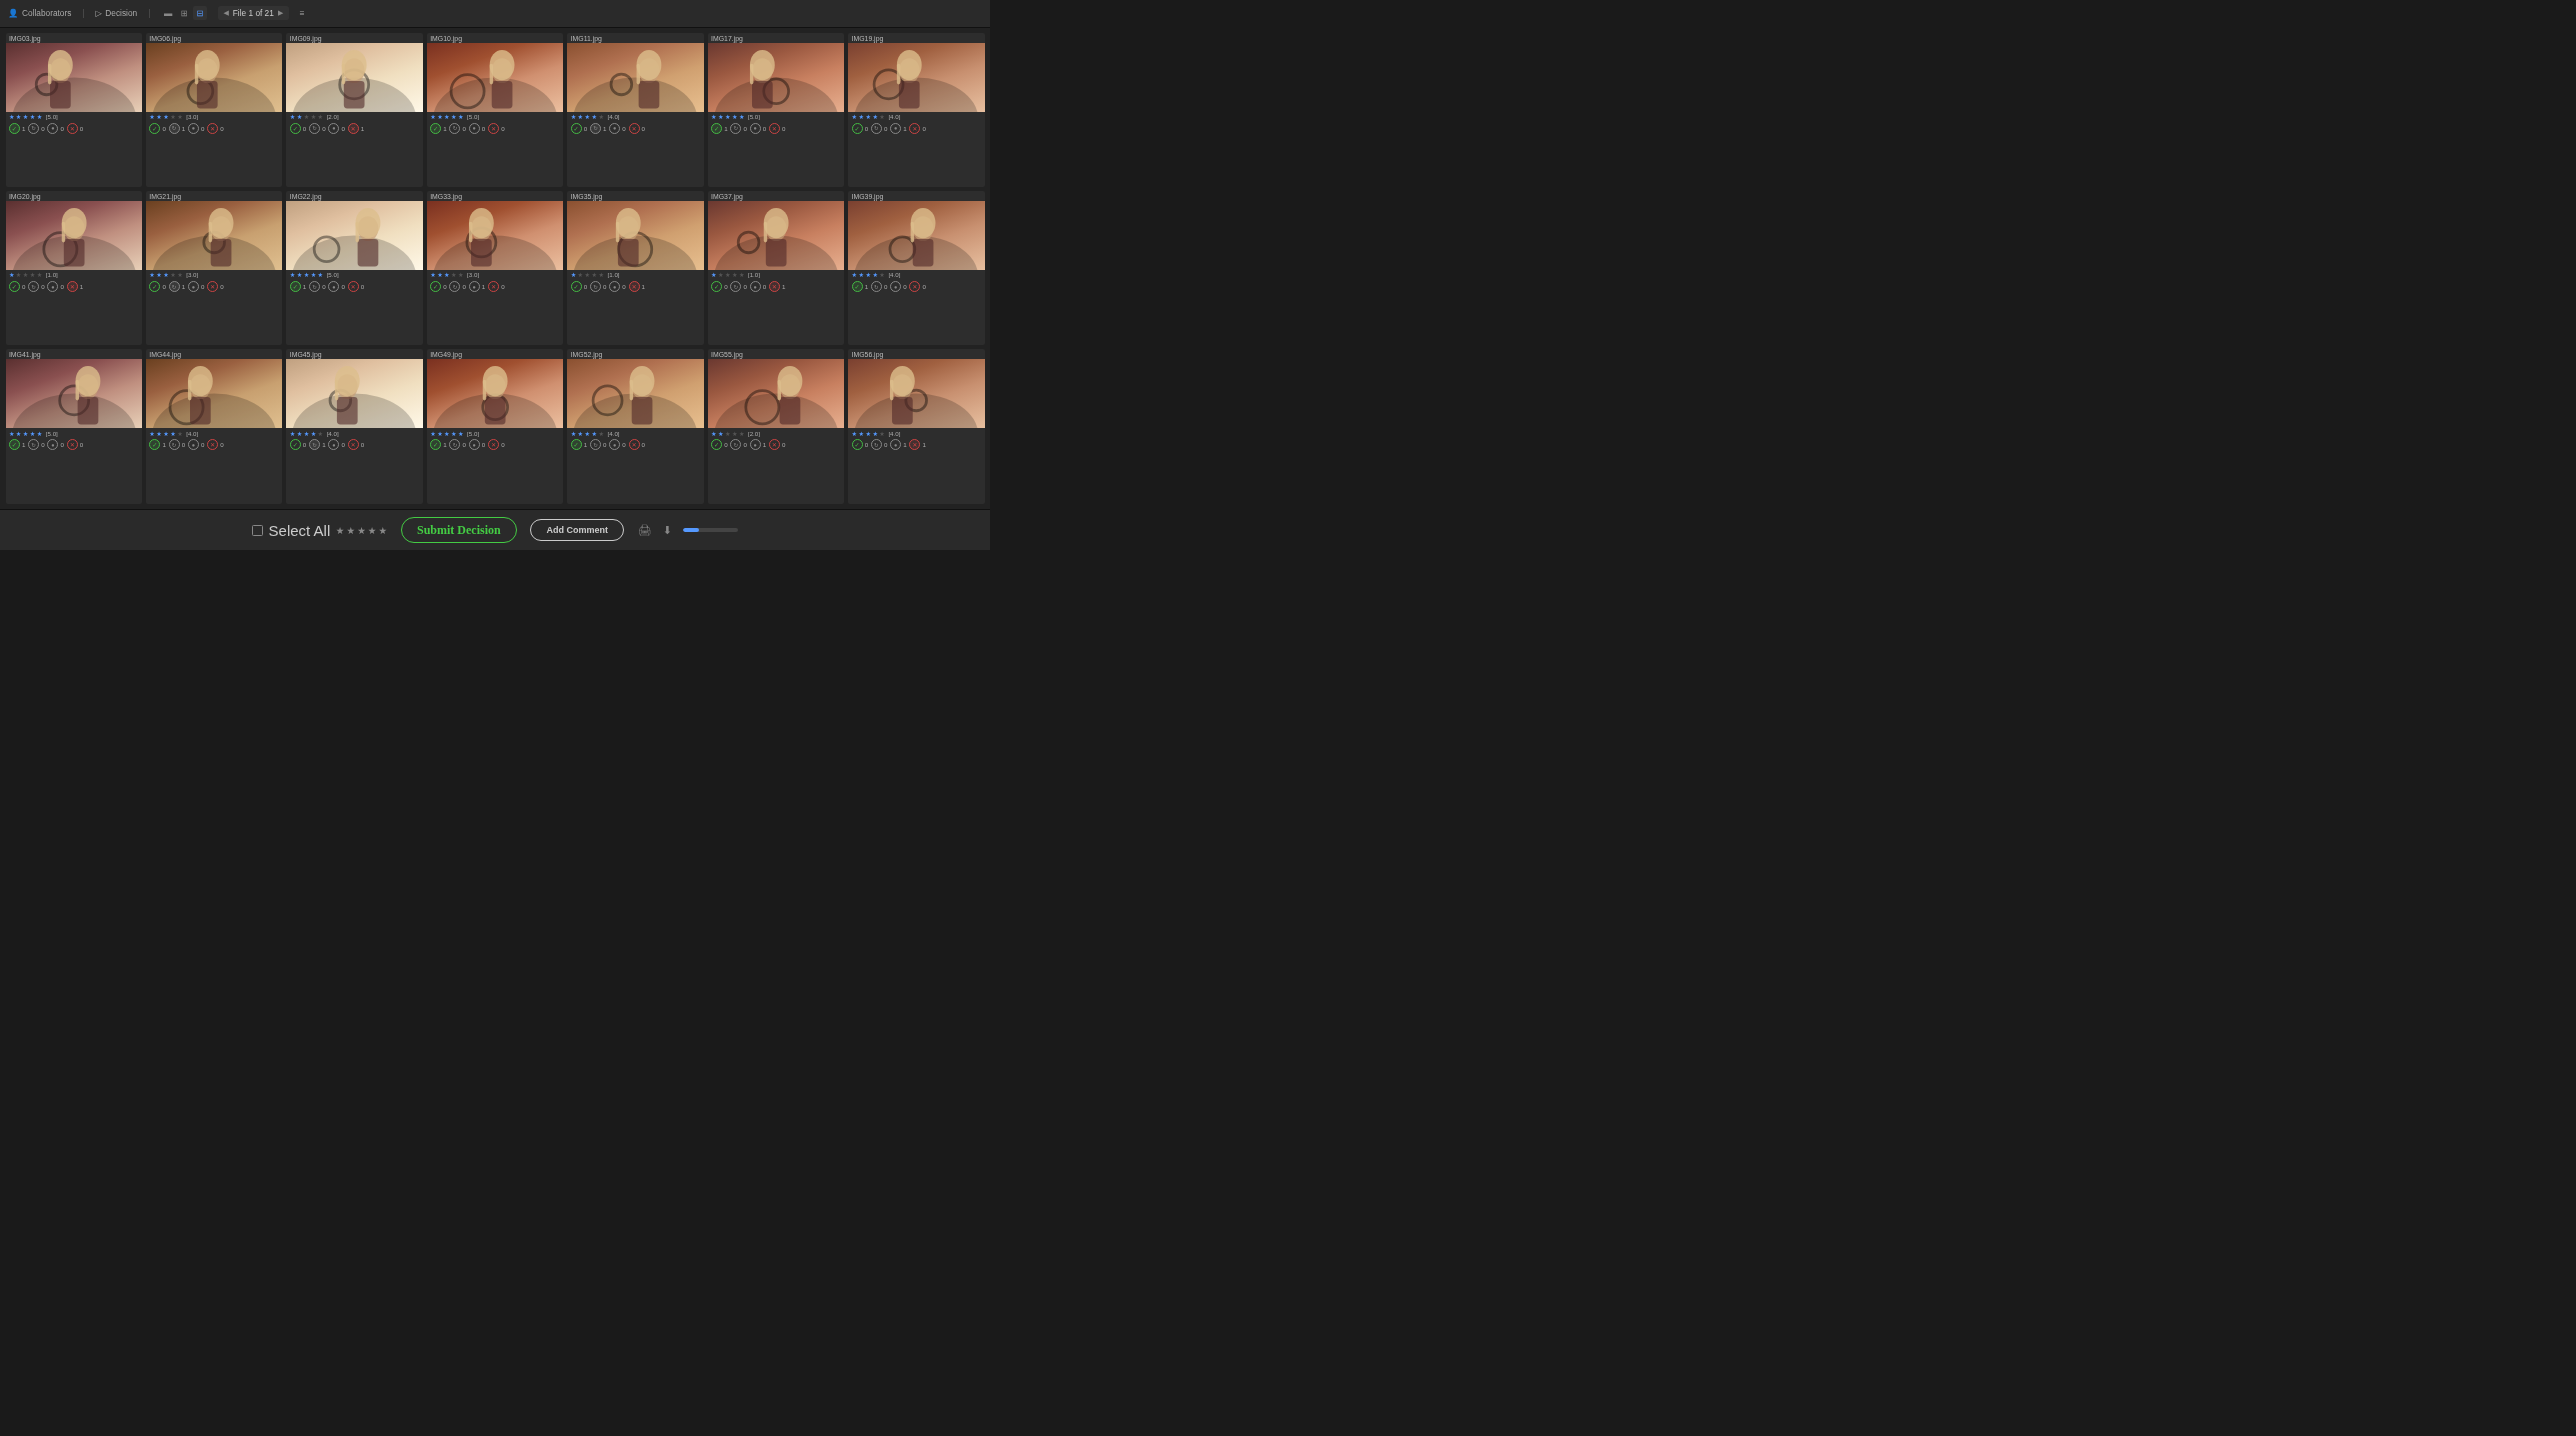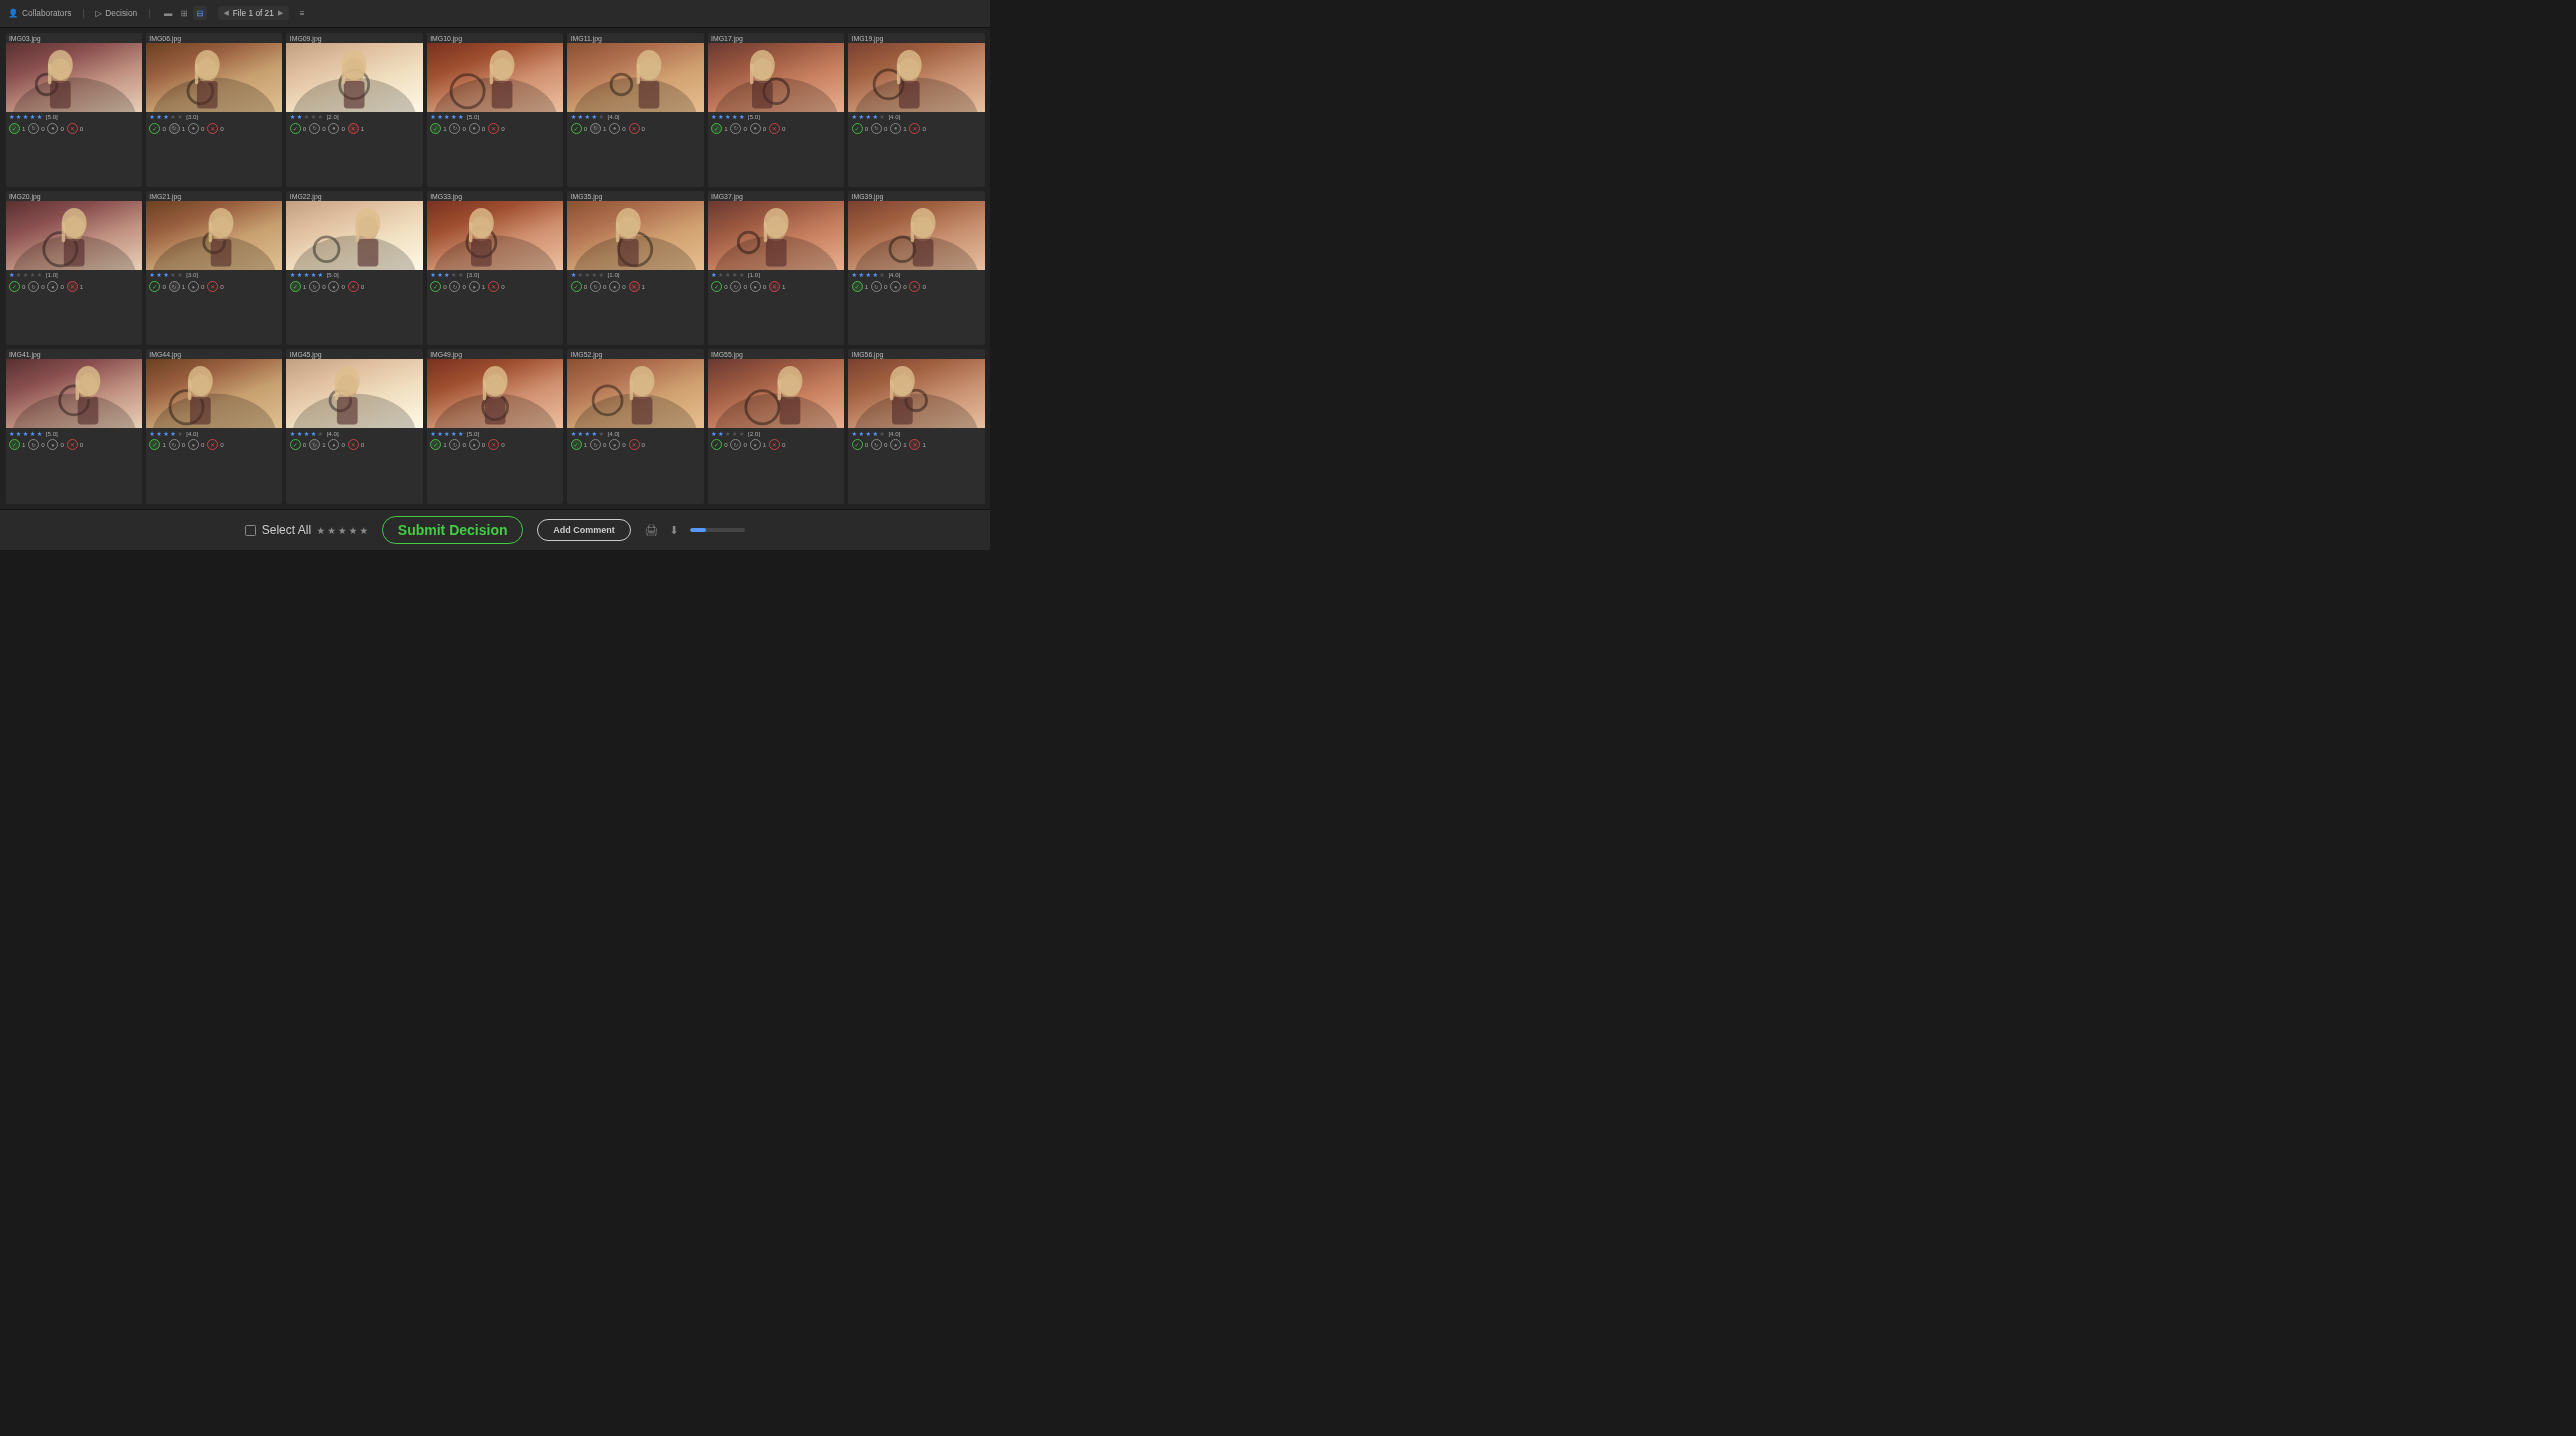--- a/index.html
+++ b/index.html
@@ -130,33 +130,34 @@
     .select-all-group {
       display: flex; align-items: center; gap: 5.5px;
     }
     .checkbox {
       width: 11px; height: 11px;
       border: 1px solid #888;
       border-radius: 1.4px;
       background: transparent;
       cursor: pointer;
     }
-    .select-all-label { color: #ccc; font-size: 12px; }
+    .select-all-label { color: #ccc; font-size: 15px; }
     .rating-stars { display: flex; gap: 2.1px; }
     .rating-star { color: #888; font-size: 9.6px; }
 
     .btn-submit {
       background: transparent;
       border: 1.4px solid #44cc44;
       color: #44cc44;
       border-radius: 13.8px;
       padding: 4.8px 15px;
-      font-size: 14px;
+      font-size: 12px;
       cursor: pointer;
       font-weight: 600;
+      font-family: Liberation Serif, serif;
     }
     .btn-comment {
       background: transparent;
       border: 1.4px solid #ccc;
       color: #ccc;
       border-radius: 13.8px;
       padding: 4.8px 15px;
       font-size: 9px;
       cursor: pointer;
       font-weight: 600;

